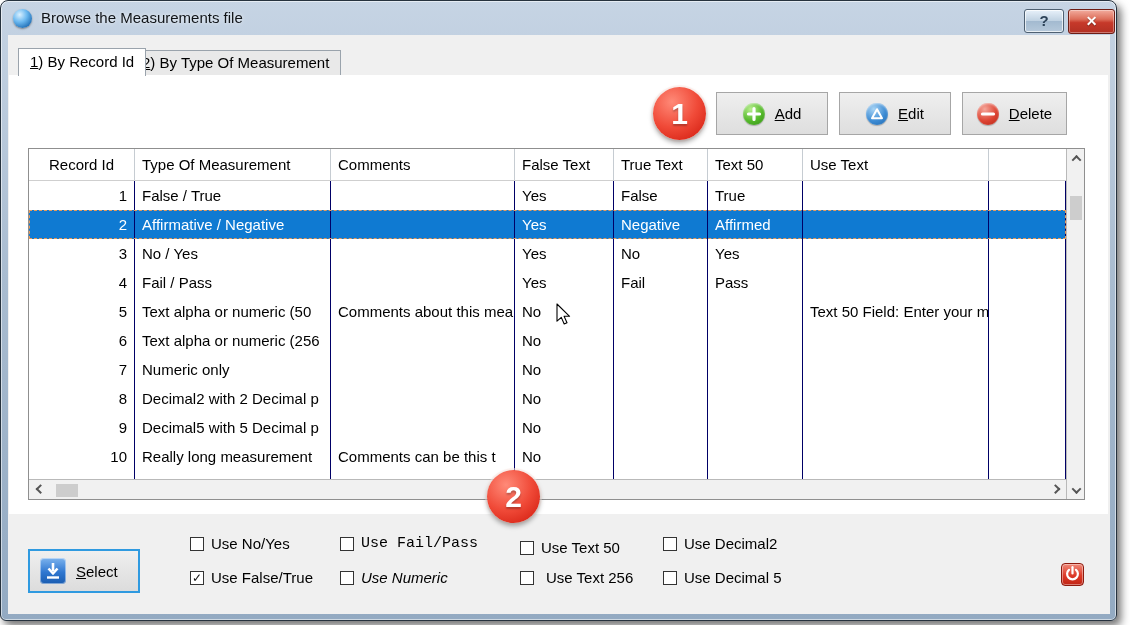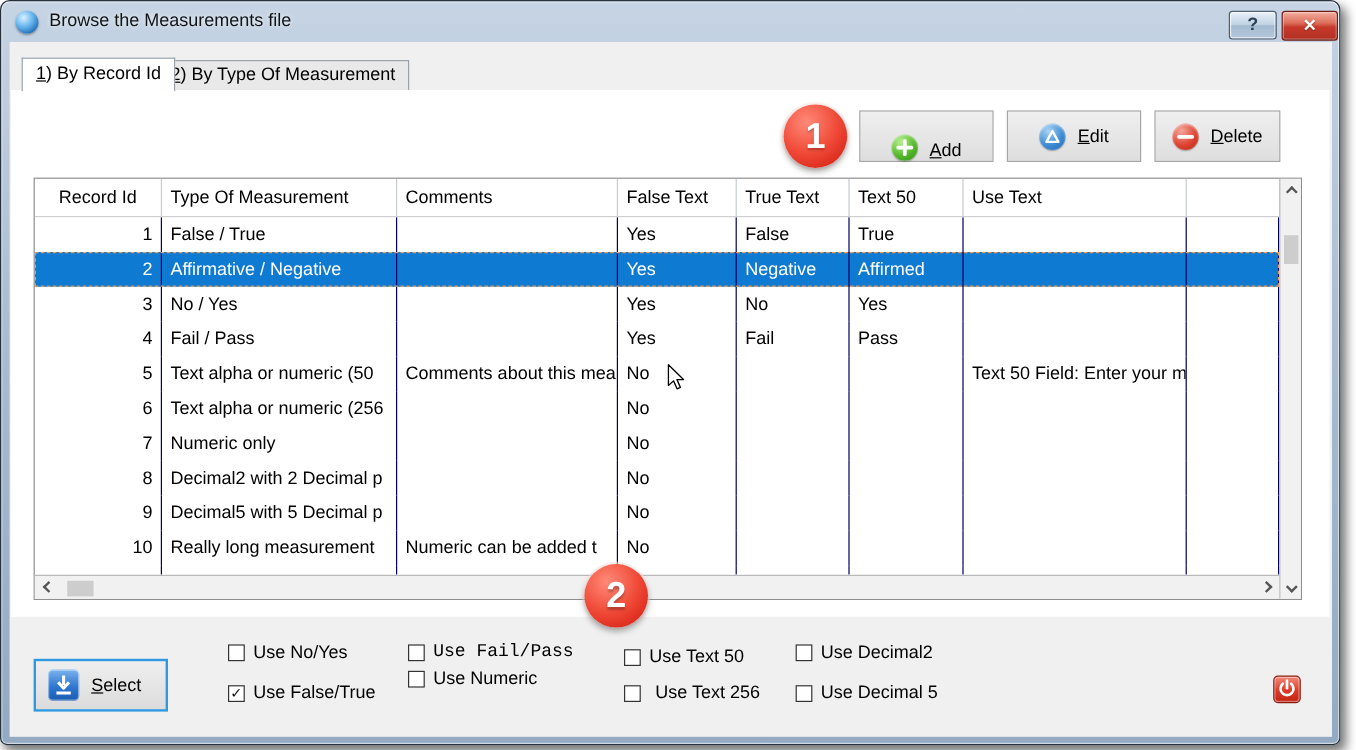--- a/index.html
+++ b/index.html
@@ -116,21 +116,21 @@
 
       <div class="tab active">
         <span class="u">1</span><span>) By Record Id</span>
       </div>
       <div class="tab inactive">
         <span class="u">2</span><span>) By Type Of Measurement</span>
       </div>
 
       <div class="pane"></div>
 
-      <div class="toolbtn" style="left:708px; width:112px;align-items:flex-end;">
+      <div class="toolbtn" style="left:708px; width:112px;">
         <span class="ic green">
           <svg width="22" height="22">
               <path d="M11 5.5 V16.5 M5.5 11 H16.5" stroke="#fff" stroke-width="3.2" stroke-linecap="round"></path>
             </svg>
         </span>
         <span><span class="u">A</span><span>dd</span></span>
       </div>
       <div class="toolbtn" style="left:831px; width:112px;">
         <span class="ic blue">
           <svg width="22" height="22">
@@ -248,21 +248,21 @@
               <div class="cell c2"></div>
               <div class="cell c3">No</div>
               <div class="cell c4"></div>
               <div class="cell c5"></div>
               <div class="cell c6"></div>
               <div class="cell c7"></div>
             </div>
             <div class="trow">
               <div class="cell c0 num">10</div>
               <div class="cell c1">Really long measurement</div>
-              <div class="cell c2">Numeric can be added t</div>
+              <div class="cell c2">Comments can be this t</div>
               <div class="cell c3">No</div>
               <div class="cell c4"></div>
               <div class="cell c5"></div>
               <div class="cell c6"></div>
               <div class="cell c7"></div>
             </div>
             <div class="trow filler">
               <div class="cell c0"></div>
               <div class="cell c1"></div>
               <div class="cell c2"></div>
@@ -319,21 +319,21 @@
             <span>Use Text 50</span>
           </label>
           <label class="cb" style="left: 655px; top: 500px;">
             <span class="box"></span>
             <span>Use Decimal2</span>
           </label>
           <label class="cb" style="left: 182px; top: 534px;">
             <span class="box">✓</span>
             <span>Use False/True</span>
           </label>
-          <label class="cb" style="left: 332px; top: 522px;">
+          <label class="cb" style="left: 332px; top: 534px; font-style: italic;">
             <span class="box"></span>
             <span>Use Numeric</span>
           </label>
           <label class="cb" style="left: 512px; top: 534px; gap: 12px;">
             <span class="box"></span>
             <span>Use Text 256</span>
           </label>
           <label class="cb" style="left: 655px; top: 534px;">
             <span class="box"></span>
             <span>Use Decimal 5</span>

